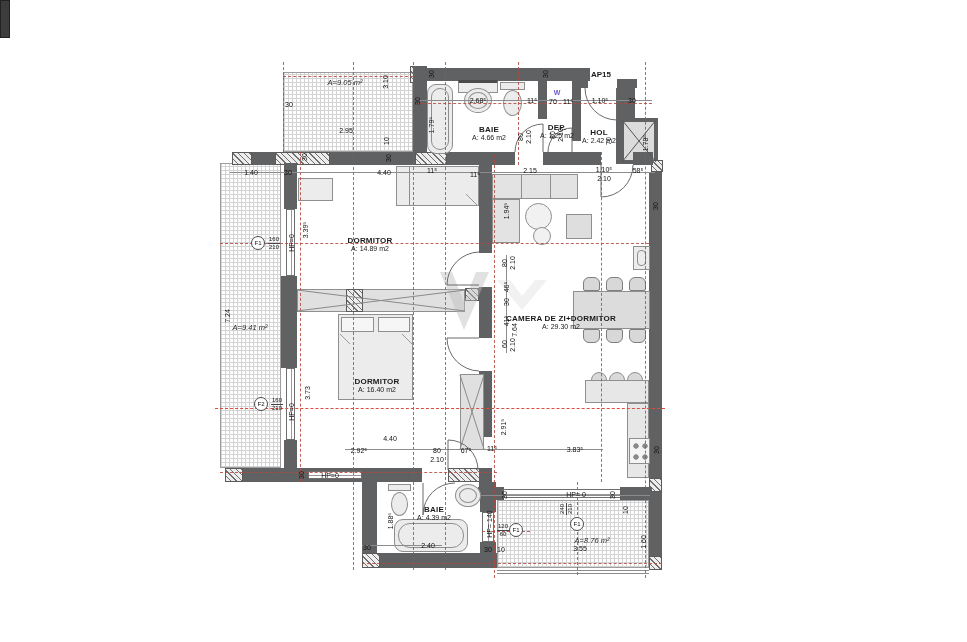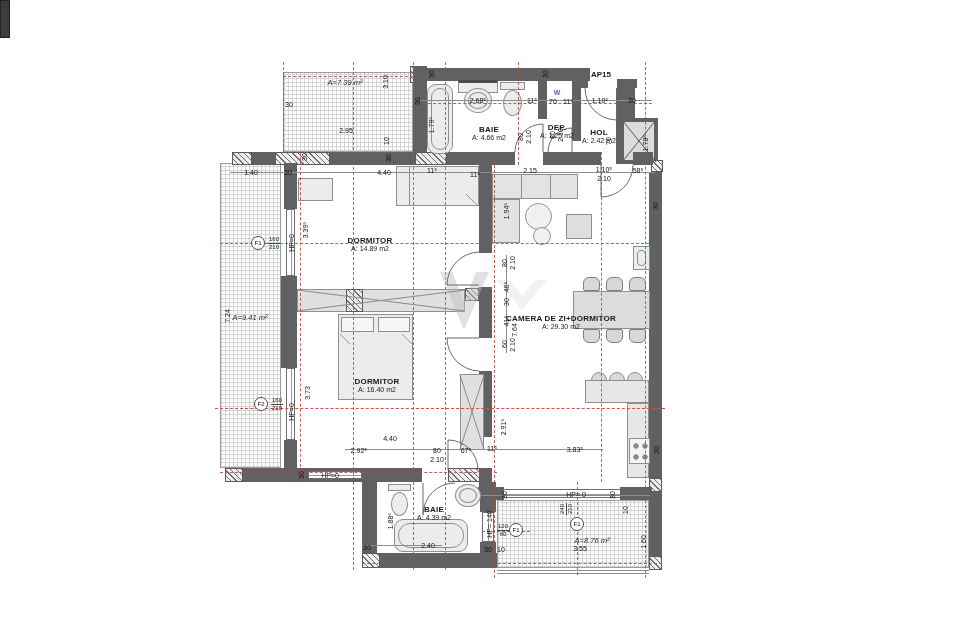--- a/index.html
+++ b/index.html
@@ -248,22 +248,22 @@
   </div>
   <div class="room-label" style="left:561px;top:322px">
     <div class="rn">CAMERA DE ZI+DORMITOR</div>
     <div class="ra">A: 29.30 m2</div>
   </div>
   <div class="room-label" style="left:434px;top:513px">
     <div class="rn">BAIE</div>
     <div class="ra">A: 4.39 m2</div>
   </div>
 
-  <div class="terr-label" style="left:345px;top:82px">A=7.39 m²</div>
-  <div class="terr-label" style="left:250px;top:317px">A=9.41 m²</div>
+  <div class="terr-label" style="left:345px;top:82px">A=9.05 m²</div>
+  <div class="terr-label" style="left:250px;top:327px">A=9.41 m²</div>
   <div class="terr-label" style="left:592px;top:540px">A=8.76 m²</div>
 
   <div id="annot">
       <span class="dim" style="left: 346px; top: 130px;">2.95</span>
       <span class="dim" style="left: 385px; top: 82px; transform: translate(-50%, -50%) rotate(-90deg);">3.10</span>
       <span class="dim" style="left: 386px; top: 141px; transform: translate(-50%, -50%) rotate(-90deg);">10</span>
       <span class="dim" style="left: 289px; top: 104px;">30</span>
       <span class="dim" style="left: 417px; top: 101px; transform: translate(-50%, -50%) rotate(-90deg);">30</span>
       <span class="dim" style="left: 431px; top: 74px; transform: translate(-50%, -50%) rotate(-90deg);">30</span>
       <span class="dim" style="left: 545px; top: 74px; transform: translate(-50%, -50%) rotate(-90deg);">30</span>

